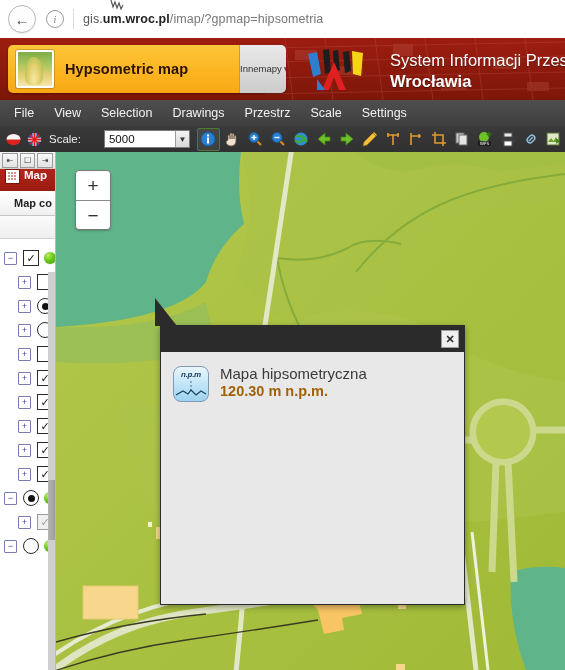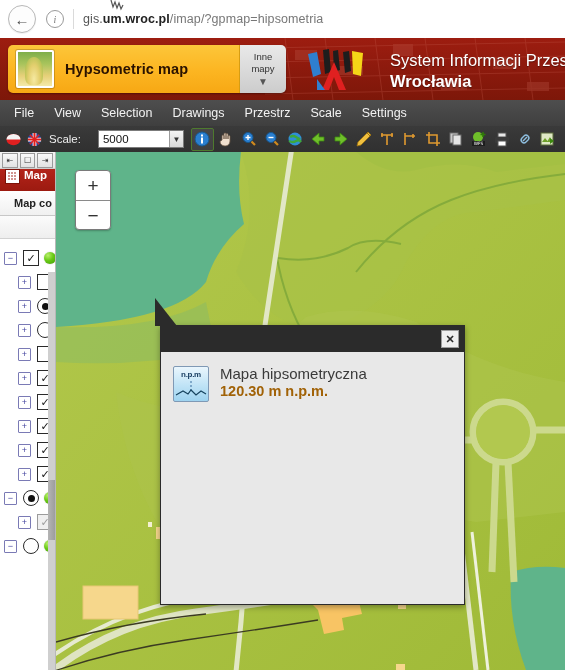--- a/index.html
+++ b/index.html
@@ -72,21 +72,21 @@
     background:radial-gradient(ellipse at 50% 80%,#f6e9a2 0%,#e3cf6e 45%,#b9c457 75%,#8fb24c 100%);
     border-radius:50% 50% 30% 30%;
   }
   .logo-title{
     margin-left:11px;font-size:14.5px;font-weight:bold;color:#2a1200;
     letter-spacing:.1px;
   }
   .logo-other{
     width:46px;background:linear-gradient(180deg,#e9e9e9 0%,#d8d8d8 60%,#cccccc 100%);
     border-left:1px solid #d79d12;
-    display:flex;flex-direction:column;align-items:center;justify-content:center;
+    display:flex;align-items:center;
     color:#333;font-size:9.5px;line-height:12px;text-align:center;
   }
   .logo-other .caret{font-size:10px;margin-top:1px;color:#555;}
   .wro-logo{position:absolute;left:305px;top:8px;width:62px;height:46px;}
   .site-title{
     position:absolute;left:390px;top:12px;color:#fff;
     font-size:16.5px;line-height:21px;white-space:nowrap;
     text-shadow:0 1px 1px rgba(0,0,0,.4);
   }
   .site-title .b{font-weight:bold;display:block;}
@@ -105,21 +105,21 @@
   
   .toolbar{
     position:absolute;left:0;top:126px;width:565px;height:26px;
     background:linear-gradient(180deg,#3a3a3a 0%,#303030 100%);
     border-bottom:1px solid #222;
     display:flex;align-items:center;
   }
   .tb-flag{width:15px;height:15px;margin-left:6px;flex:none;}
   .tb-label{color:#eee;font-size:11.5px;margin-left:7px;}
   .scale-input{
-    margin-left:17px;width:84px;height:16px;background:#fff;border:1px solid #7b7b7b;
+    margin-left:23px;width:84px;height:16px;background:#fff;border:1px solid #7b7b7b;
     display:flex;align-items:flex-end;
   }
   .scale-input input{
     border:0;outline:0;width:64px;height:14px;font-size:11.5px;color:#111;
     padding-left:4px;font-family:"Liberation Sans",sans-serif;background:transparent;
   }
   .scale-caret{
     width:17px;height:16px;margin-left:auto;
     background:linear-gradient(180deg,#f4f4f4 0%,#d8d8d8 100%);
     border-left:1px solid #9b9b9b;
@@ -239,23 +239,23 @@
     position:absolute;right:6px;top:5px;width:16px;height:16px;
     background:#efefef;border:1px solid #9c9c9c;
     display:flex;align-items:center;justify-content:center;
     font-size:11px;line-height:11px;color:#2b2b2b;font-weight:bold;
   }
   .popup-body{
     height:253px;background:#e8e8e8;border:1px solid #2b2b2b;border-top:0;
     box-sizing:border-box;padding:14px 12px;display:flex;
   }
   .popup-icon{
-    width:34px;height:34px;flex:none;border:1px solid #7f99b5;border-radius:2px;
+    width:34px;height:34px;flex:none;border:1px solid #7f99b5;border-radius:8px;
     background:linear-gradient(180deg,#eaf6fd 0%,#bfe3f6 55%,#9ed3ef 100%);
-    position:relative;overflow:hidden;
+    position:relative;overflow:hidden;font-style:italic;
   }
   .popup-icon .txt{
     position:absolute;left:0;right:0;top:3px;text-align:center;
     font-size:8px;font-weight:bold;color:#1a3f63;letter-spacing:-.3px;
   }
   .popup-text{margin-left:11px;}
   .popup-sub{font-size:15px;color:#3a3a3a;line-height:15px;}
   .popup-val{font-size:14.5px;font-weight:bold;color:#a16207;margin-top:2px;}
 </style>
 </head>

